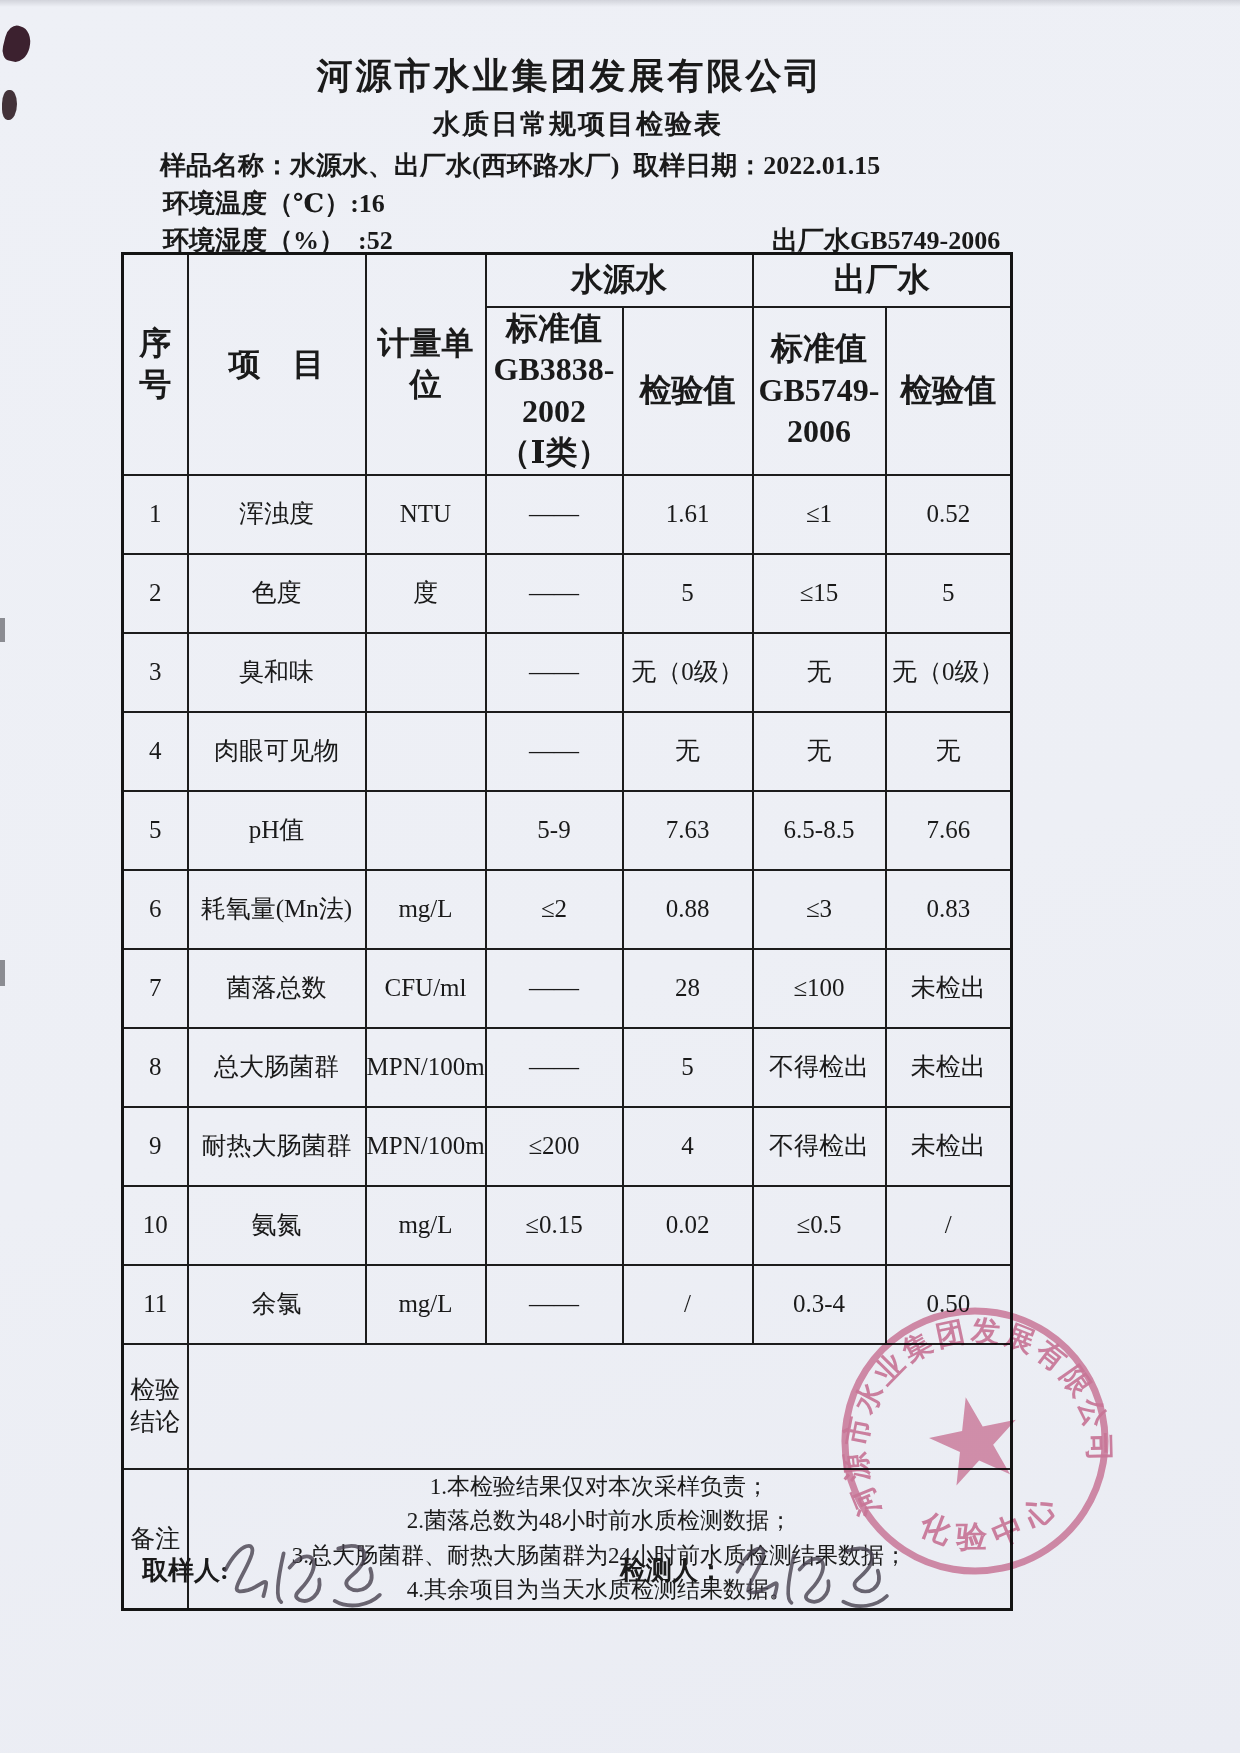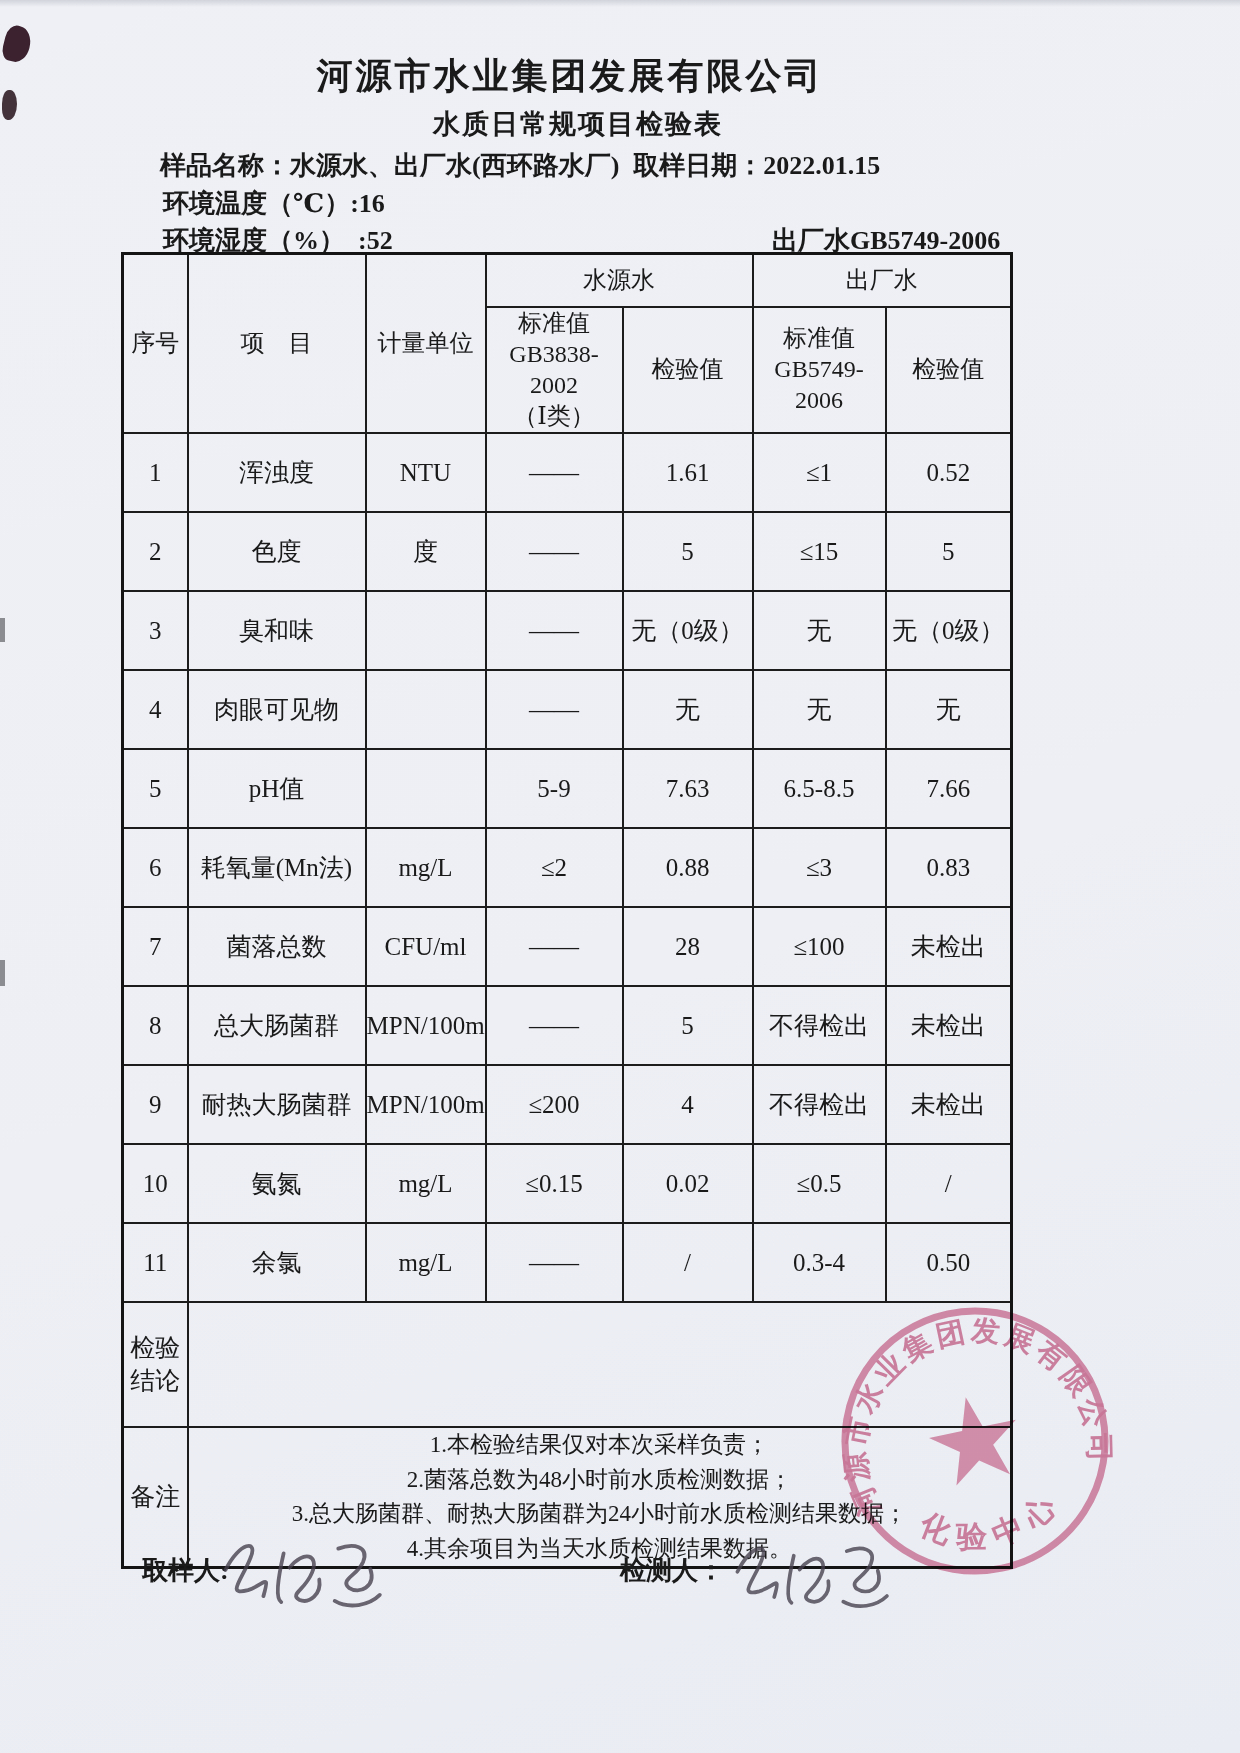--- a/index.html
+++ b/index.html
@@ -37,21 +37,21 @@
     border:3px solid #141414;
   }
   table.report td,table.report th{
     border:2px solid #1c1c1c;
     text-align:center;vertical-align:middle;
     font-weight:400;padding:0;
     font-size:25px;line-height:1.3;
     overflow:hidden;
   }
   tr.hrow1{height:53px;}
-  tr.hrow1 th,tr.hrow2 th{font-size:24px;font-weight:400;}
+  tr.hrow1 th,tr.hrow2 th{font-size:32px;font-weight:700;}
   tr.hrow2{height:86px;padding-left:28px;}
   th.std-h{font-size:22px;white-space:pre-line;line-height:1.35;}
   tr.drow{height:79px;}
   td.cell-item{text-align:left;padding-left:13px;}
   tr.trow-conclusion{height:125px;}
   tr.trow-remarks{height:139px;}
   td.label-cell{white-space:pre-line;font-size:24px;}
   td.remarks-cell{text-align:left;vertical-align:middle;padding:8px 12px;border-radius:19px;}
   .remark-line{font-size:23px;line-height:1.5;font-weight:500;}
   td.conclusion-cell{background:transparent;}

